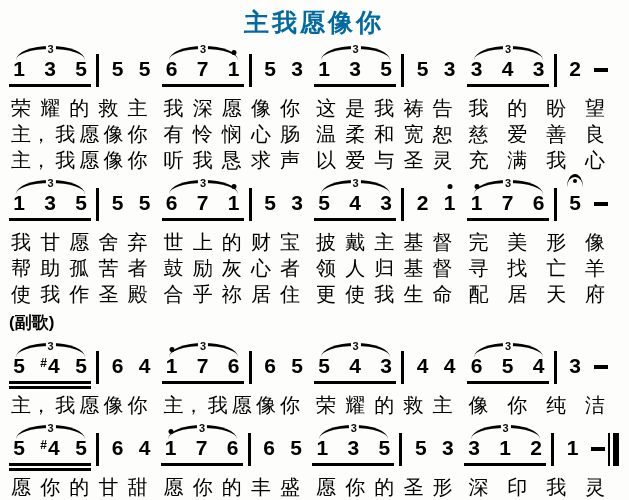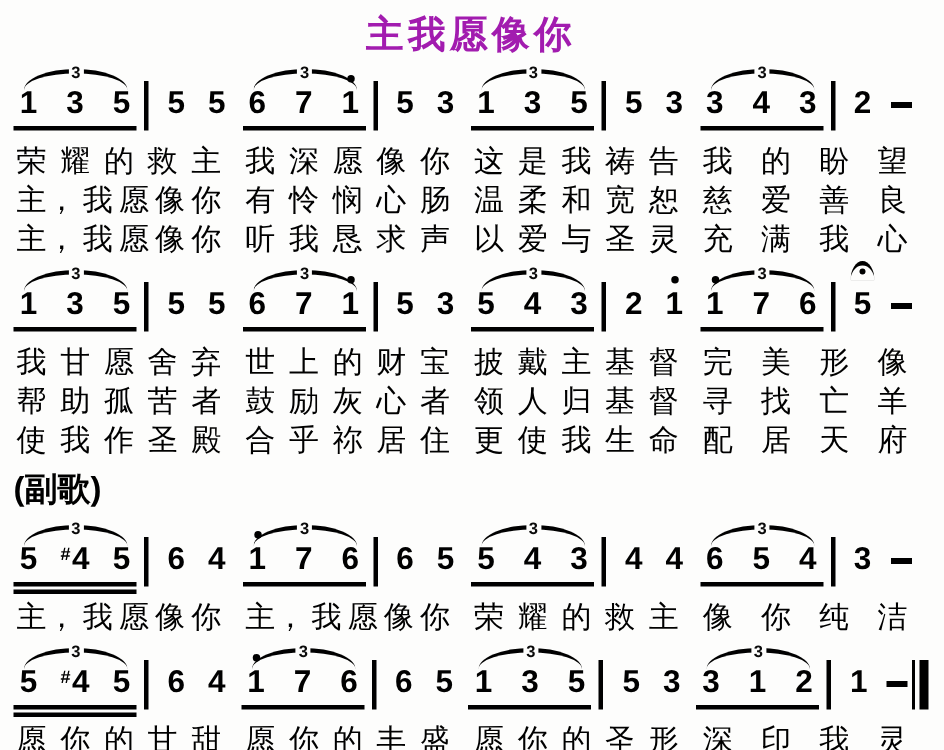--- a/index.html
+++ b/index.html
@@ -3,21 +3,21 @@
 <meta charset="utf-8">
 <style>
   html,body{margin:0;padding:0;}
   body{
     width:629px;height:500px;overflow:hidden;background:#fdfdfc;color:#0a0a0a;
     font-family:"Liberation Sans","DejaVu Sans",sans-serif;
   }
   .sheet{padding:4px 10px 0 9px;}
   .title{
     text-align:center;font-size:25px;font-weight:bold;letter-spacing:3px;
-    margin:2px 0 4px 0;color:#a21caf;
+    margin:2px 0 4px 0;color:#0369a1;
   }
   
   .system{margin-bottom:2px;}
   .nrow{display:flex;height:52px;margin-top:4px;}
   .ncol{flex:1;display:flex;position:relative;}
   .tgroup{position:relative;width:86px;height:52px;flex:none;}
   .gnotes{position:absolute;left:2px;right:6px;top:14px;display:flex;justify-content:space-between;}
   .gnotes .snote{margin:0;width:auto;min-width:16px;flex:none;}
   .arc{
     position:absolute;top:3px;left:7px;right:10px;height:11px;
@@ -49,21 +49,21 @@
   .fb-thin{width:2px;background:#000;}
   .fb-thick{width:6px;background:#000;margin-left:3px;}
   
   .lrow{display:flex;margin-top:1px;}
   .lcol{
     flex:1;display:flex;justify-content:space-between;
     padding:0 14px 0 2px;font-size:20px;line-height:25px;color:#000;
   }
   .lchar{white-space:nowrap;}
   
-  .chorus-label{font-size:22px;font-weight:bold;margin:4px 0 6px 0;color:#000;}
+  .chorus-label{font-size:17px;font-weight:bold;margin:4px 0 6px 0;color:#000;}
 </style>
 </head>
 <body>
 
 <div class="sheet">
   <div class="title">主我愿像你</div>
   <div id="verse-part">
       <div class="system">
         <div class="nrow">
           <div class="ncol">

